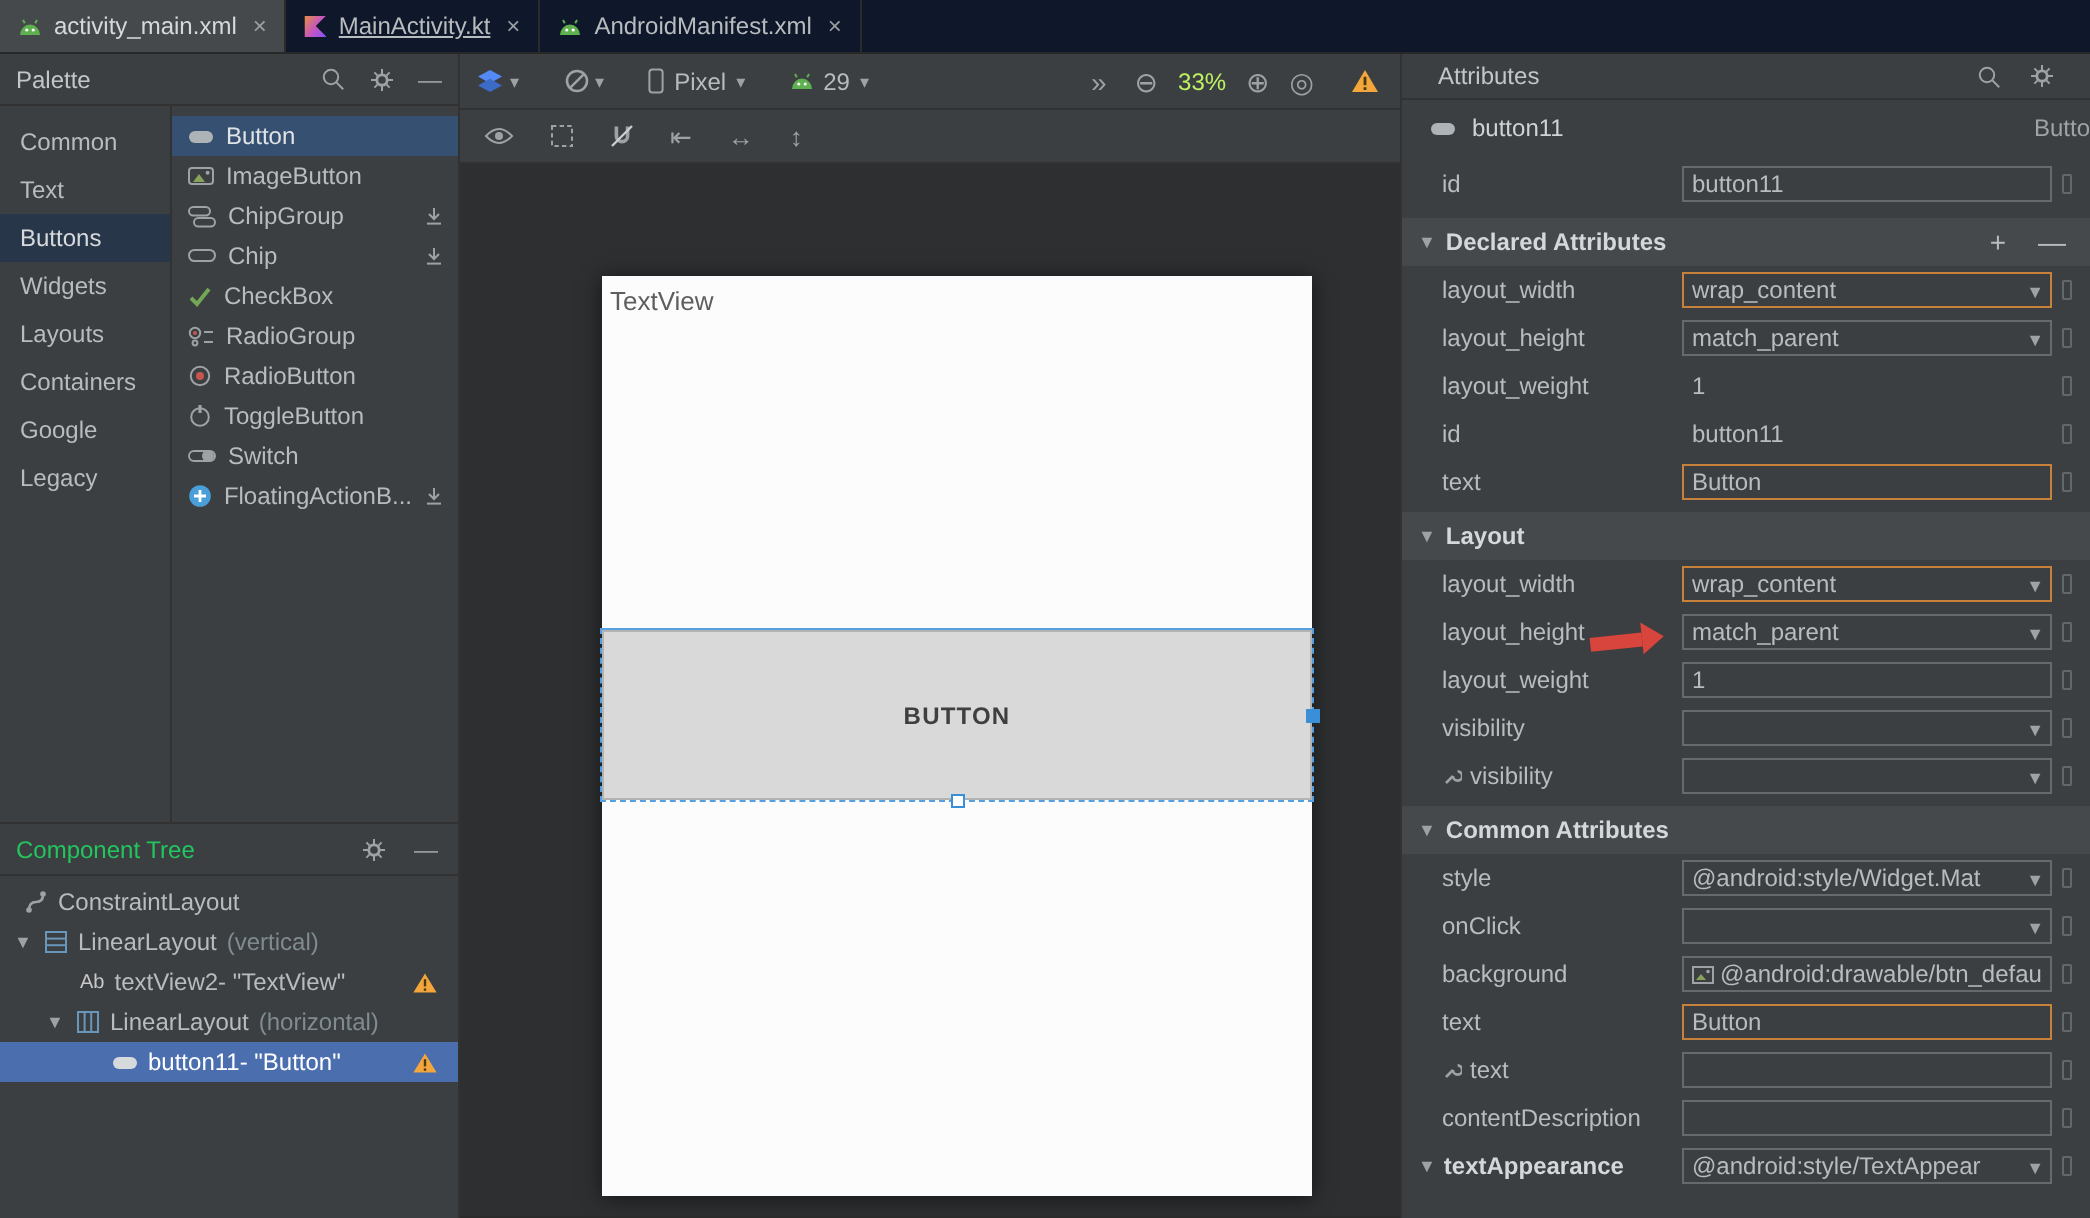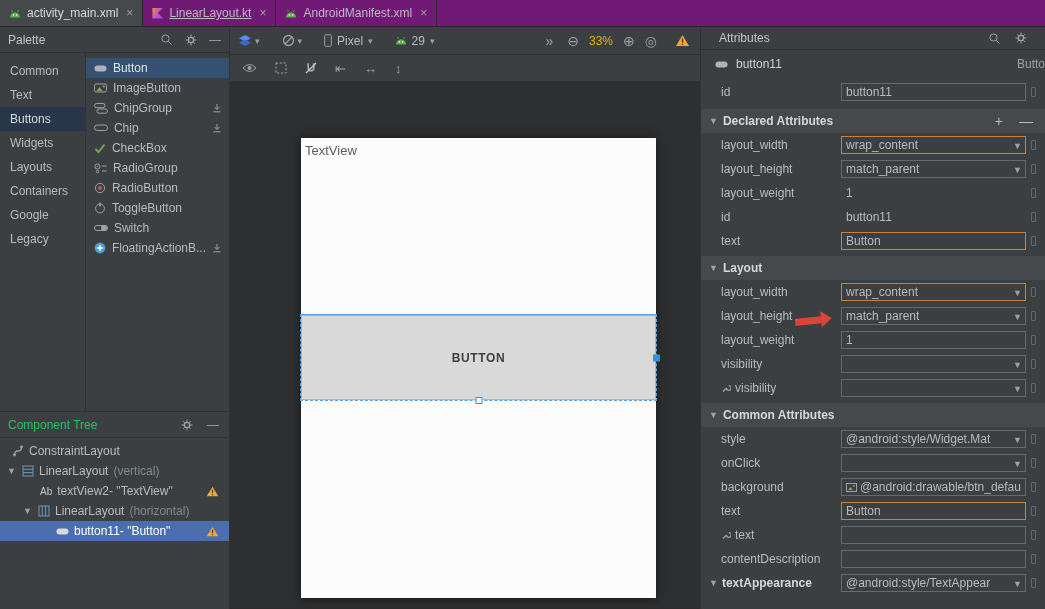--- a/index.html
+++ b/index.html
@@ -1,20 +1,20 @@
 <!DOCTYPE html>
 <html><head>
 <meta charset="utf-8">
 <style>
   * { margin:0; padding:0; box-sizing:border-box; }
   html,body { width:1045px; height:609px; background:#2b2b2b; overflow:hidden; }
   body { font-family:"Liberation Sans",sans-serif; font-size:12px; color:#bbbbbb; position:relative; }
 
   
-  .tabbar { position:absolute; top:0; left:0; width:1045px; height:27px; background:#701a75;
+  .tabbar { position:absolute; top:0; left:0; width:1045px; height:27px; background:#0f172a;
             border-bottom:1px solid #282828; display:flex; }
   .tab { display:flex; align-items:center; gap:6px; padding:0 9px; border-right:1px solid #2b2b2b;
          color:#b8bcbf; cursor:default; }
   .tab.active { background:#46494c; color:#d6d9db; }
   .tab .close { color:#9aa0a3; font-size:12px; margin-left:2px; }
   .tab.u .lbl { text-decoration:underline; }
   .kotlin-ic { width:11px; height:11px; display:inline-block;
                background:linear-gradient(125deg,#e8903d 0%,#c757bc 50%,#7f52ff 100%);
                clip-path:polygon(0 0,100% 0,50% 50%,100% 100%,0 100%); }
 
@@ -45,21 +45,21 @@
   .caret-t { color:#9da2a6; font-size:9px; width:11px; text-align:center; display:inline-block; }
   .ab-ic { font-size:10px; color:#c8c8c8; letter-spacing:0; }
 
   
   .center { position:absolute; top:27px; left:230px; width:470px; height:582px; }
   .dtb1 { height:28px; background:#3c3f41; border-bottom:1px solid #323232; display:flex;
           align-items:center; padding:0 10px 0 8px; gap:6px; }
   .dtb1 .grp { display:flex; align-items:center; gap:3px; margin-right:16px; }
   .dtb1 .cdown { color:#9da2a6; font-size:9px; }
   .glyph { color:#9da2a6; font-size:14px; line-height:1; }
-  .ztext { color:#eab308; margin:0 4px; }
+  .ztext { color:#bef264; margin:0 4px; }
   .chev { margin-left:auto; color:#9da2a6; font-size:14px; margin-right:8px; }
   .dtb2 { height:27px; background:#3c3f41; border-bottom:1px solid #323232; display:flex;
           align-items:center; padding:0 12px; gap:18px; }
   .surface { position:relative; height:526px; background:#2d2f31; overflow:hidden; }
   .canvas { position:absolute; left:71px; top:56px; width:355px; height:460px; background:#fcfcfc;
             box-shadow:0 1px 10px rgba(0,0,0,0.55); }
   .tvlabel { position:absolute; left:4px; top:5px; color:#5e5e5e; font-size:13px; }
   .abtn { position:absolute; left:0; top:177px; width:355px; height:85px; background:#d9d9d9;
           border:1px solid #b3b3b3; display:flex; align-items:center; justify-content:center;
           color:#3f3f3f; font-size:12px; font-weight:bold; letter-spacing:0.6px; }
@@ -116,21 +116,21 @@
           <line x1="8.6" y1="2.6" x2="9.5" y2="1.0" stroke="#5fb04f"></line>
           <circle cx="4.4" cy="6" r="0.8" fill="#fff"></circle>
           <circle cx="7.6" cy="6" r="0.8" fill="#fff"></circle>
         </svg>
     </span>
     <span class="lbl">activity_main.xml</span>
     <span class="close">×</span>
   </div>
   <div class="tab u">
     <span class="kotlin-ic"></span>
-    <span class="lbl">LinearLayout.kt</span>
+    <span class="lbl">MainActivity.kt</span>
     <span class="close">×</span>
   </div>
   <div class="tab">
     <span>
       <svg width="12" height="9" viewBox="0 0 12 9">
           <path d="M1 8.5 A5 5.2 0 0 1 11 8.5 Z" fill="#5fb04f"></path>
           <line x1="3.4" y1="2.6" x2="2.5" y2="1.0" stroke="#5fb04f"></line>
           <line x1="8.6" y1="2.6" x2="9.5" y2="1.0" stroke="#5fb04f"></line>
           <circle cx="4.4" cy="6" r="0.8" fill="#fff"></circle>
           <circle cx="7.6" cy="6" r="0.8" fill="#fff"></circle>

